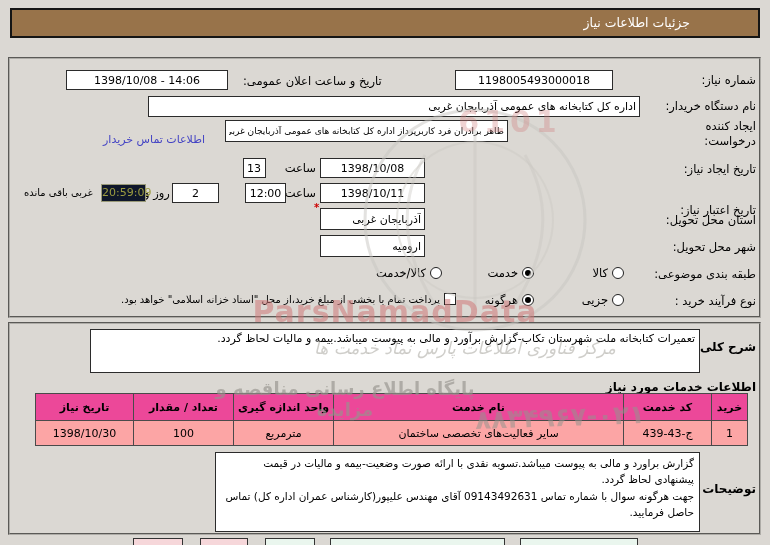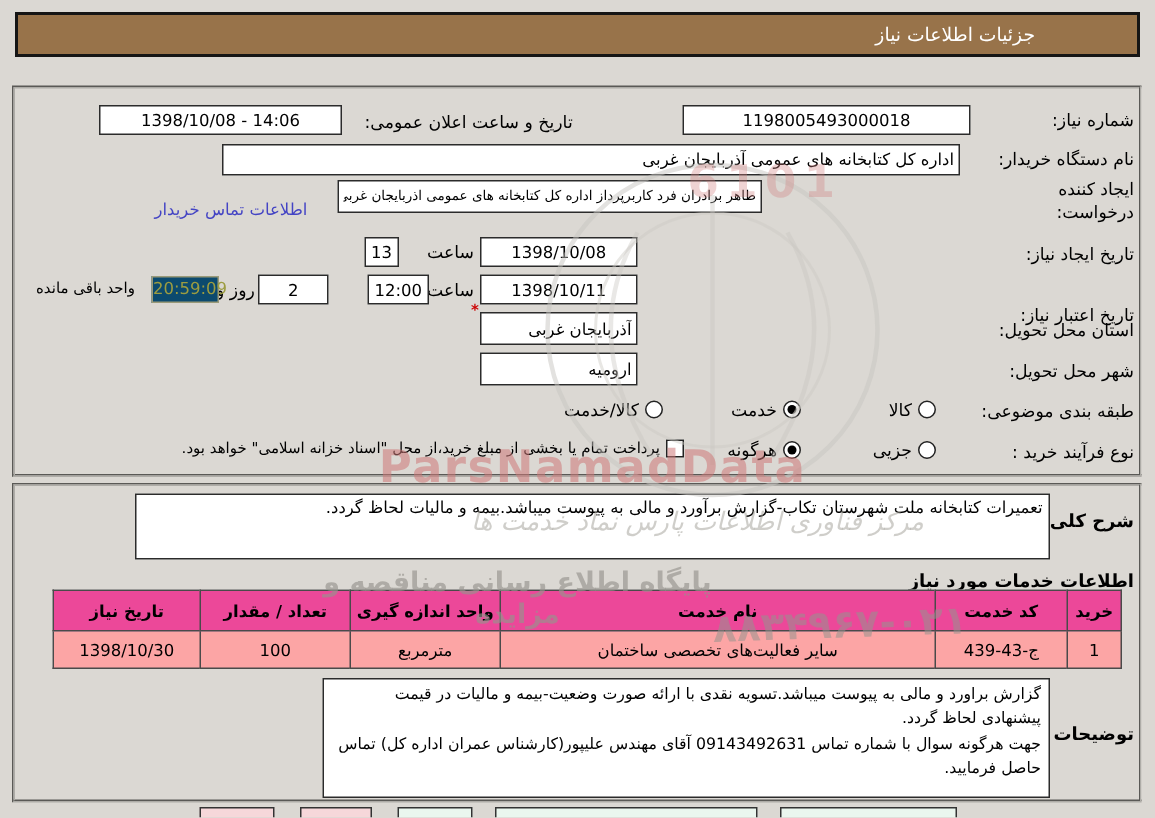--- a/index.html
+++ b/index.html
@@ -16,21 +16,21 @@
   .lbl.b { font-weight:bold; font-size:12px; }
   .inp { position:absolute; background:#fff; border:1px solid #2b2b2b; font-family:"DejaVu Sans",sans-serif;
          font-size:11px; color:#000; padding:0 3px; outline:none; }
   .ctr { text-align:center; direction:ltr; }
   .rgt { text-align:right; direction:rtl; }
   .sm { font-size:9px; }
   .link { color:#4444c4; font-size:11px; text-align:center; cursor:pointer; }
   .radio { width:12px; height:12px; border:1px solid #222; border-radius:50%; background:#fff; display:block; }
   .radio.on::after { content:''; display:block; width:6px; height:6px; margin:2px; border-radius:50%; background:#000; }
   .chk { width:12px; height:12px; border:1px solid #222; background:#fff; display:block; }
-  .count { background:#0c4a6e; border:1px solid #9a9a78; color:#9c9c40; font-size:11px; text-align:center;
+  .count { background:#0f172a; border:1px solid #9a9a78; color:#9c9c40; font-size:11px; text-align:center;
            line-height:16px; direction:ltr; }
   .ast { color:#cc0000; font-size:10px; font-weight:bold; }
   table.svc { position:absolute; left:35px; top:393px; border-collapse:collapse; direction:rtl;
               font-size:11px; color:#000; background:#fdfdfc; }
   table.svc th { background:#ec4899; font-weight:bold; border:1px solid #4a4a4a; height:27px; padding:0 2px; }
   table.svc td { border:1px solid #4a4a4a; height:25px; text-align:center; padding:0 2px; background:#fca5a5; }
   .notes { white-space:pre-line; font-size:10.5px; line-height:1.55; text-align:right; padding:2px 5px; overflow:hidden; }
   .btn { position:absolute; top:538px; height:16px; border:1px solid #333; }
   .wm { pointer-events:none; position:absolute; z-index:40; }
   .wm-latin { left:210px; top:294px; width:370px; font-size:30px; font-weight:bold; color:rgba(205,120,120,.55);
@@ -46,21 +46,21 @@
 <body>
 
 <div id="screen">
 
   <div class="abs titlebar">جزئیات اطلاعات نیاز</div>
 
   <div class="abs frame" id="frame1"></div>
   <div class="abs frame" id="frame2"></div>
 
   <div class="abs lbl" style="right:14px; top:73px;">شماره نیاز:</div>
-  <input class="inp ctr" style="left: 455px; top: 70px; width: 192px; height: 20px;" readonly="" value="1198005493000018">
+  <input class="inp ctr" style="left: 455px; top: 70px; width: 158px; height: 20px;" readonly="" value="1198005493000018">
   <div class="abs lbl" style="left:243px; top:74px; width:187px; text-align:left;">تاریخ و ساعت اعلان عمومی:</div>
   <input class="inp ctr" style="left: 66px; top: 70px; width: 162px; height: 20px;" readonly="" value="1398/10/08 - 14:06">
 
   <div class="abs lbl" style="right:14px; top:99px;">نام دستگاه خریدار:</div>
   <input class="inp rgt" style="left: 148px; top: 96px; width: 492px; height: 21px;" readonly="" value="اداره کل کتابخانه های عمومی آذربایجان غربی">
 
   <div class="abs lbl" style="right:14px; top:119px; line-height:15px;">ایجاد کننده
 درخواست:</div>
   <input class="inp rgt sm" style="left: 225px; top: 120px; width: 283px; height: 22px;" readonly="" value="طاهر برادران فرد کاربرپرداز اداره کل کتابخانه های عمومی آذربایجان غربی">
   <div class="abs link" style="left:100px; top:133px; width:108px;">اطلاعات تماس خریدار</div>
@@ -70,21 +70,21 @@
   <div class="abs lbl" style="left:286px; top:161px; width:30px; text-align:left;">ساعت</div>
   <input class="inp ctr" style="left: 243px; top: 158px; width: 23px; height: 20px;" readonly="" value="13:51">
 
   <div class="abs lbl" style="right:14px; top:203px;">تاریخ اعتبار نیاز:</div>
   <input class="inp ctr" style="left: 320px; top: 183px; width: 105px; height: 20px;" readonly="" value="1398/10/11">
   <div class="abs lbl" style="left:286px; top:186px; width:30px; text-align:left;">ساعت</div>
   <input class="inp ctr" style="left: 245px; top: 183px; width: 41px; height: 20px;" readonly="" value="12:00">
   <input class="inp ctr" style="left: 172px; top: 183px; width: 47px; height: 20px;" readonly="" value="2">
   <div class="abs lbl" style="left:144px; top:186px; width:27px; text-align:left;">روز و</div>
   <div class="abs count" style="left:101px; top:184px; width:45px; height:18px;">20:59:09</div>
-  <div class="abs lbl" style="left:24px; top:187px; width:76px; font-size:10px; text-align:left;">واحد باقی مانده</div>
+  <div class="abs lbl" style="left:24px; top:187px; width:76px; font-size:10px; text-align:left;">غربی باقی مانده</div>
 
   <div class="abs lbl" style="right:14px; top:213px;">استان محل تحویل:</div>
   <div class="abs ast" style="left:314px; top:202px;">*</div>
   <input class="inp rgt" style="left: 320px; top: 208px; width: 105px; height: 22px;" readonly="" value="آذربایجان غربی">
 
   <div class="abs lbl" style="right:14px; top:240px;">شهر محل تحویل:</div>
   <input class="inp rgt" style="left: 320px; top: 235px; width: 105px; height: 22px;" readonly="" value="ارومیه">
 
   <div class="abs lbl" style="right:14px; top:267px;">طبقه بندی موضوعی:</div>
   <span class="abs radio" style="left:612px; top:267px;"></span>

